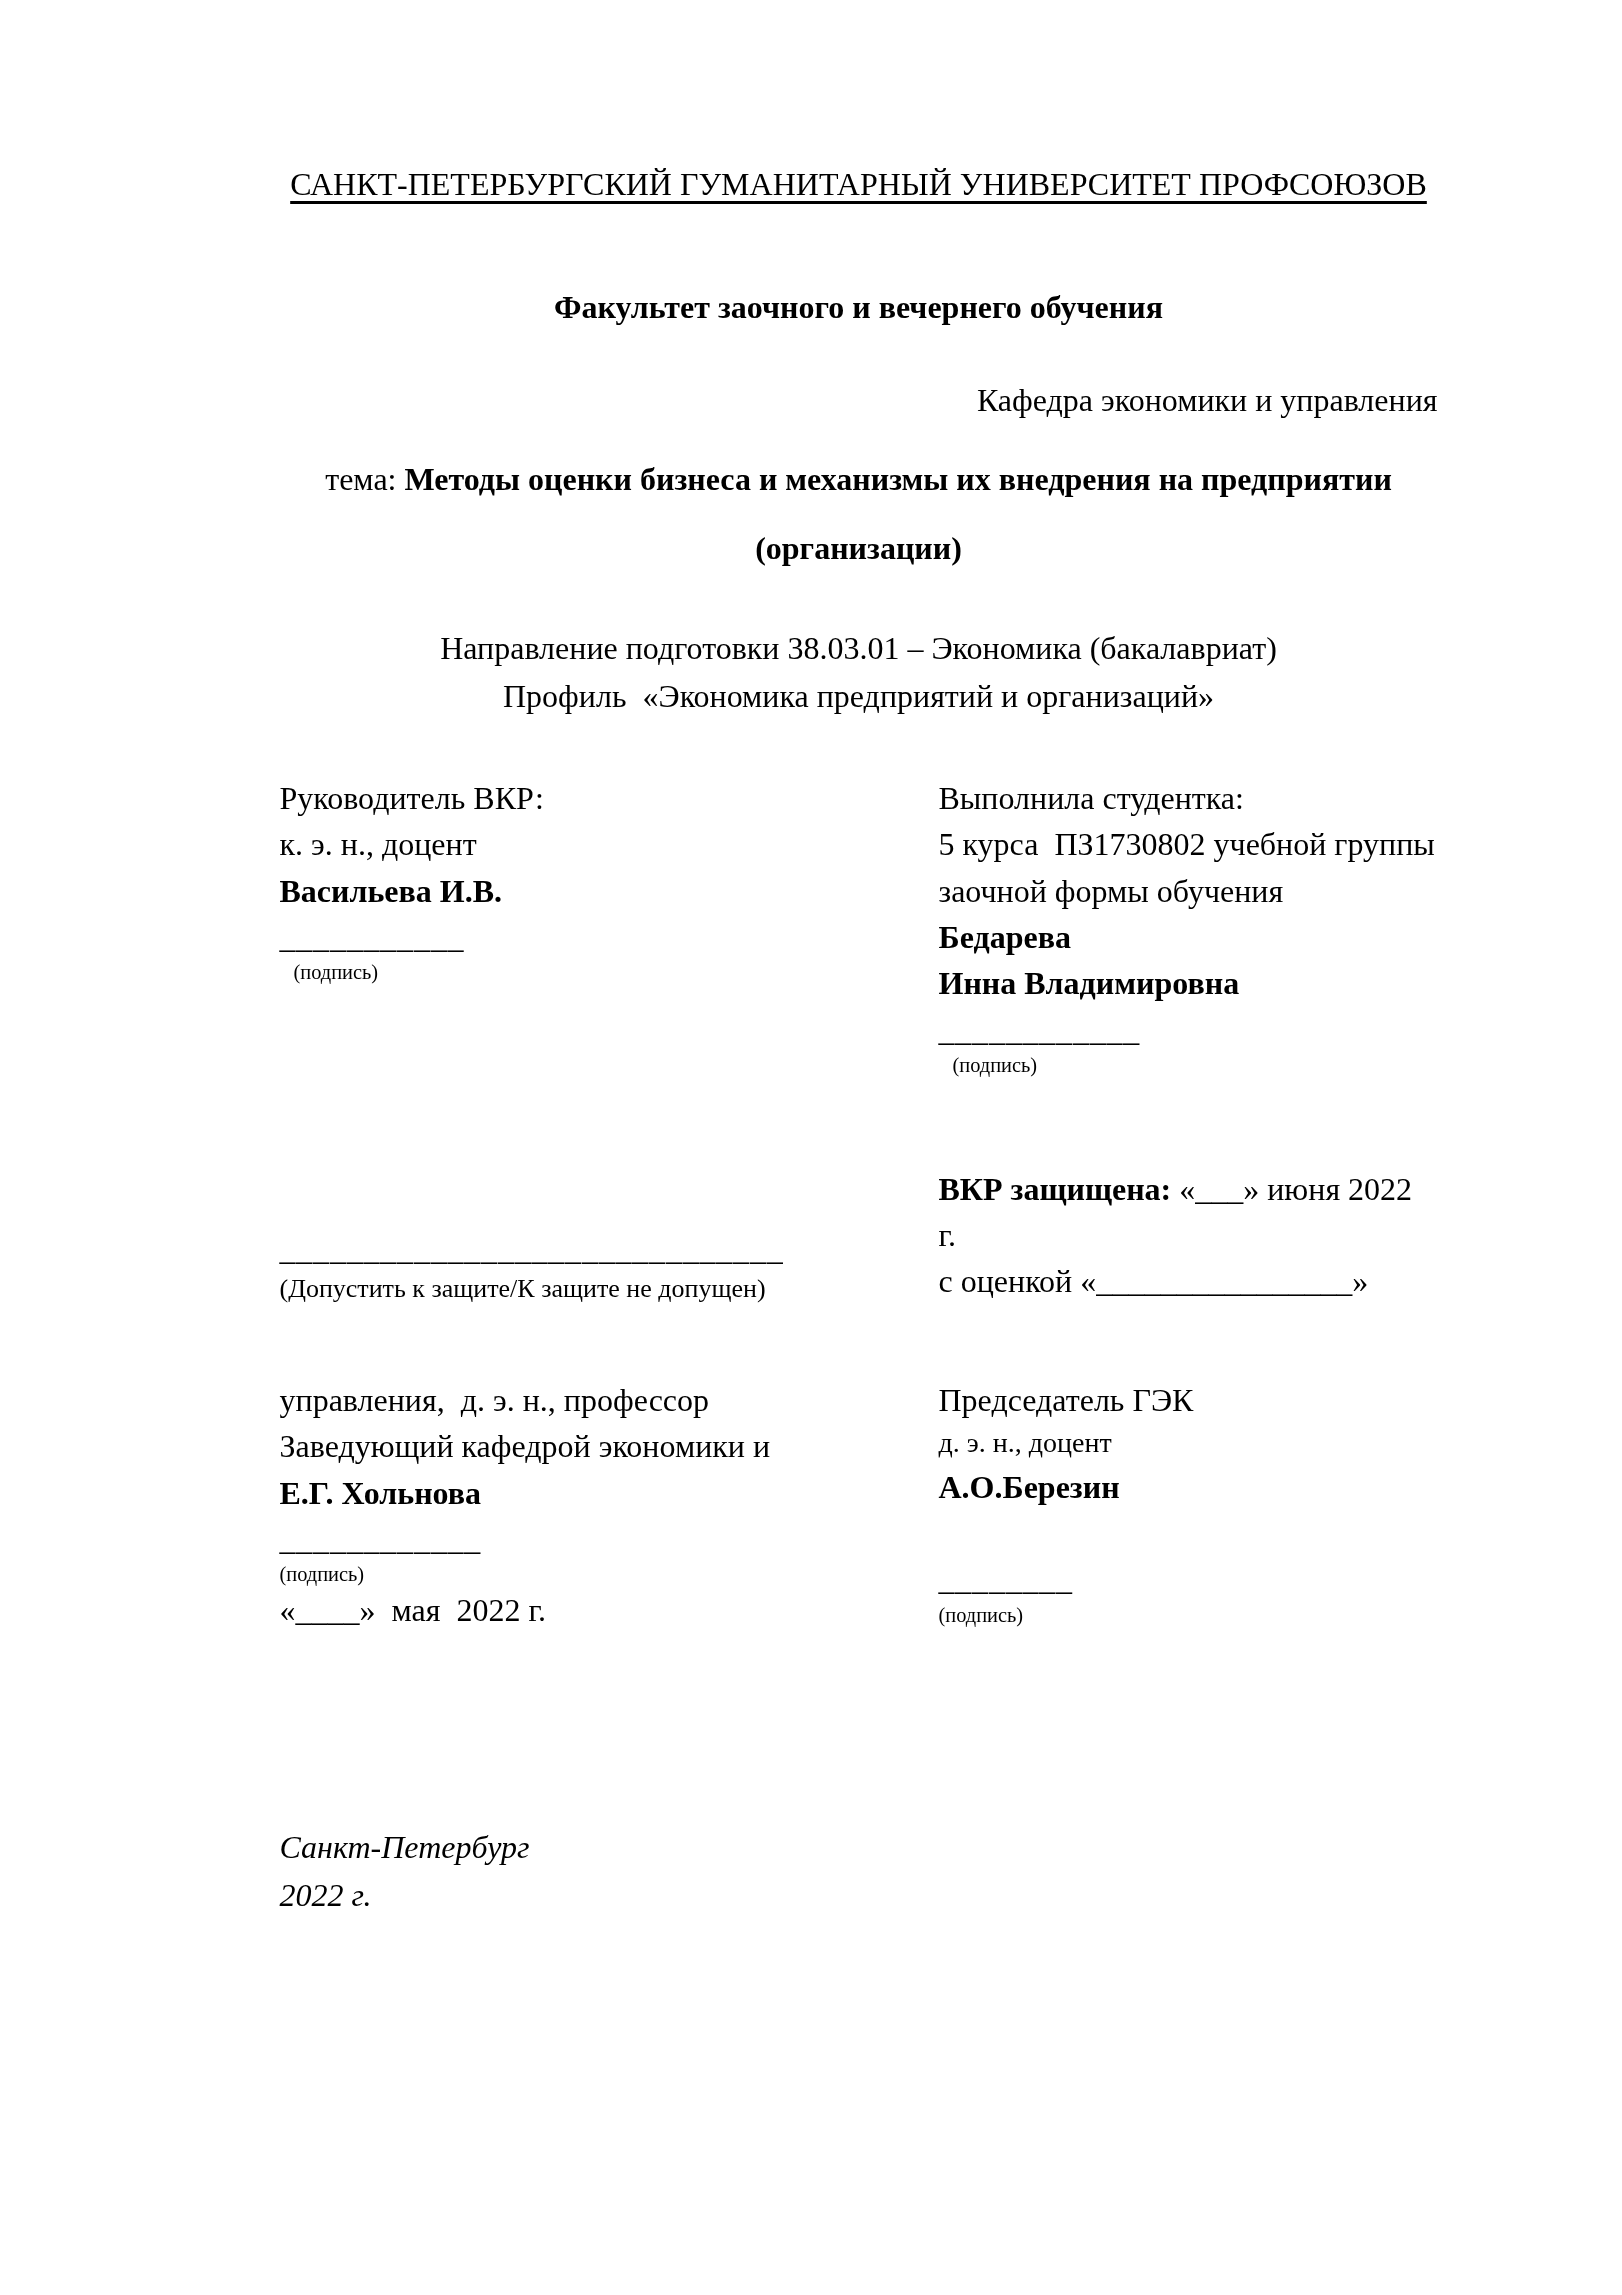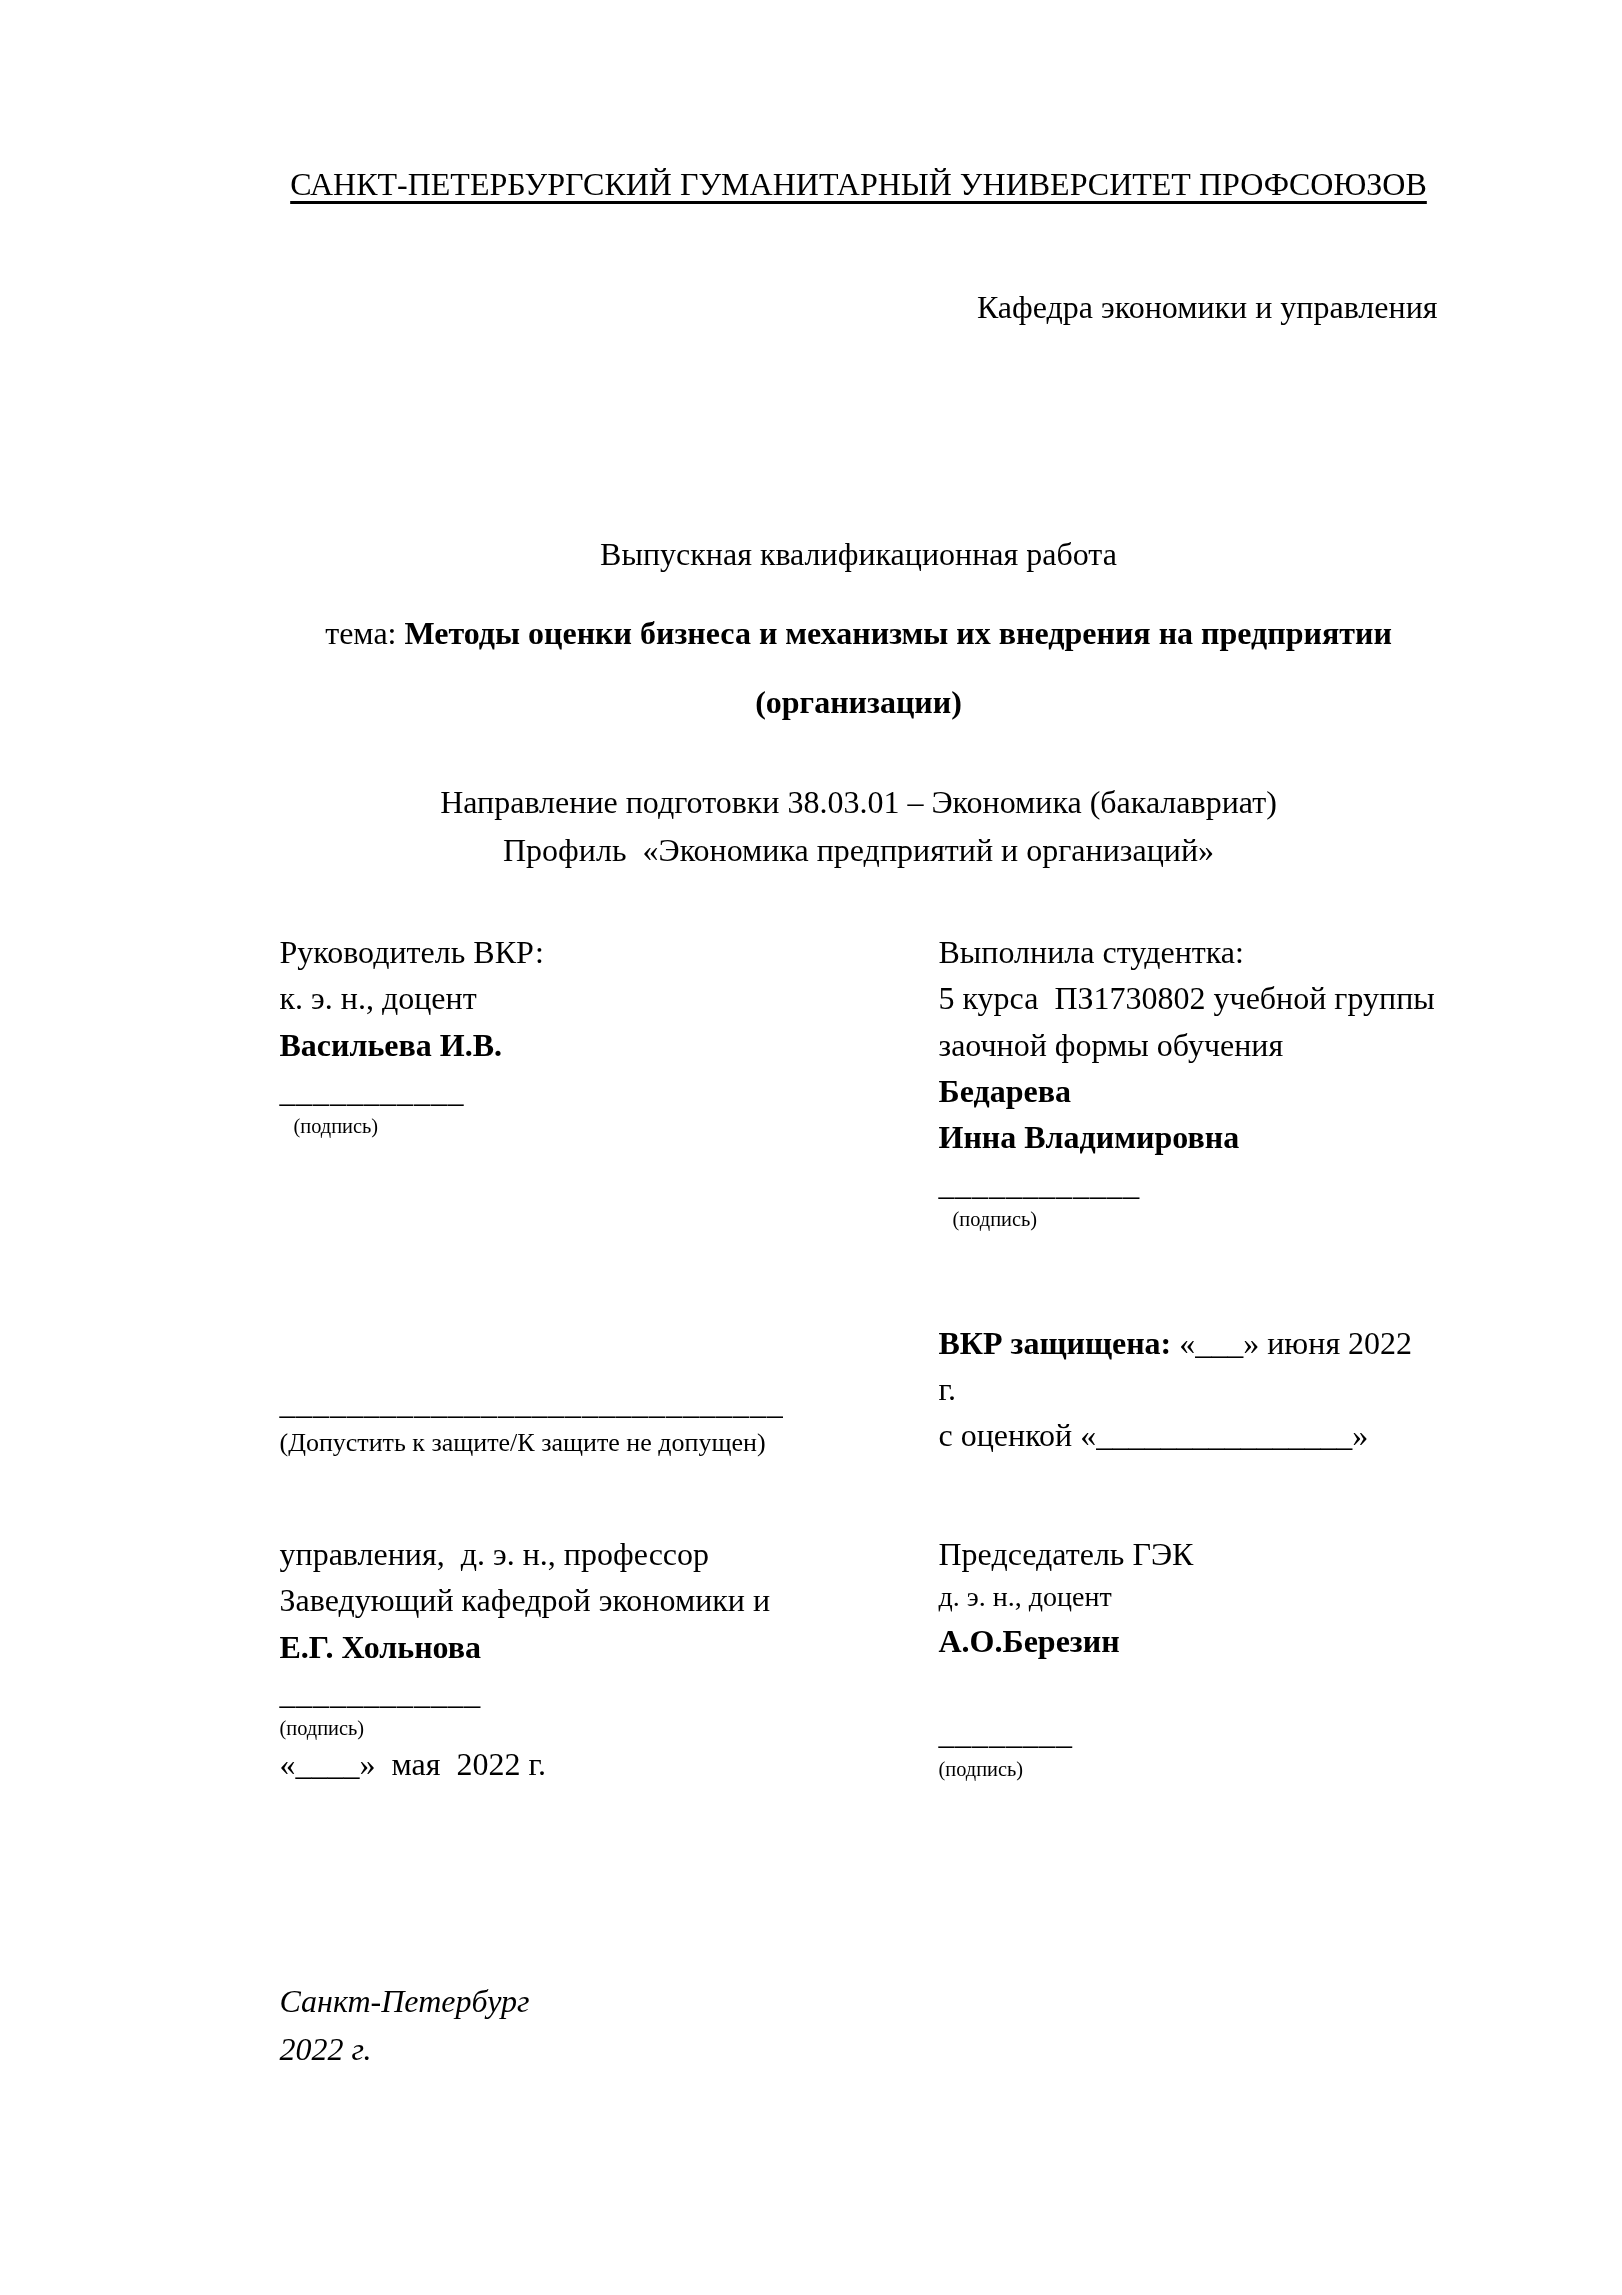--- a/index.html
+++ b/index.html
@@ -85,24 +85,24 @@
     font-style: italic;
   }
 </style>
 </head>
 <body>
 
 <div class="page">
 
   <div class="university">САНКТ-ПЕТЕРБУРГСКИЙ ГУМАНИТАРНЫЙ УНИВЕРСИТЕТ ПРОФСОЮЗОВ</div>
 
+  <div class="faculty">Факультет заочного и вечернего обучения</div>
 
   <div class="department">Кафедра экономики и управления</div>
 
-  <div class="work-type">Выпускная квалификационная работа</div>
 
   <div class="topic">
     <span>тема: </span><span class="bold">Методы оценки бизнеса и механизмы их внедрения на предприятии (организации)</span>
   </div>
 
   <div class="program">
     <div class="pre">Направление подготовки 38.03.01 – Экономика (бакалавриат)</div>
     <div class="pre">Профиль  «Экономика предприятий и организаций»</div>
   </div>
 

